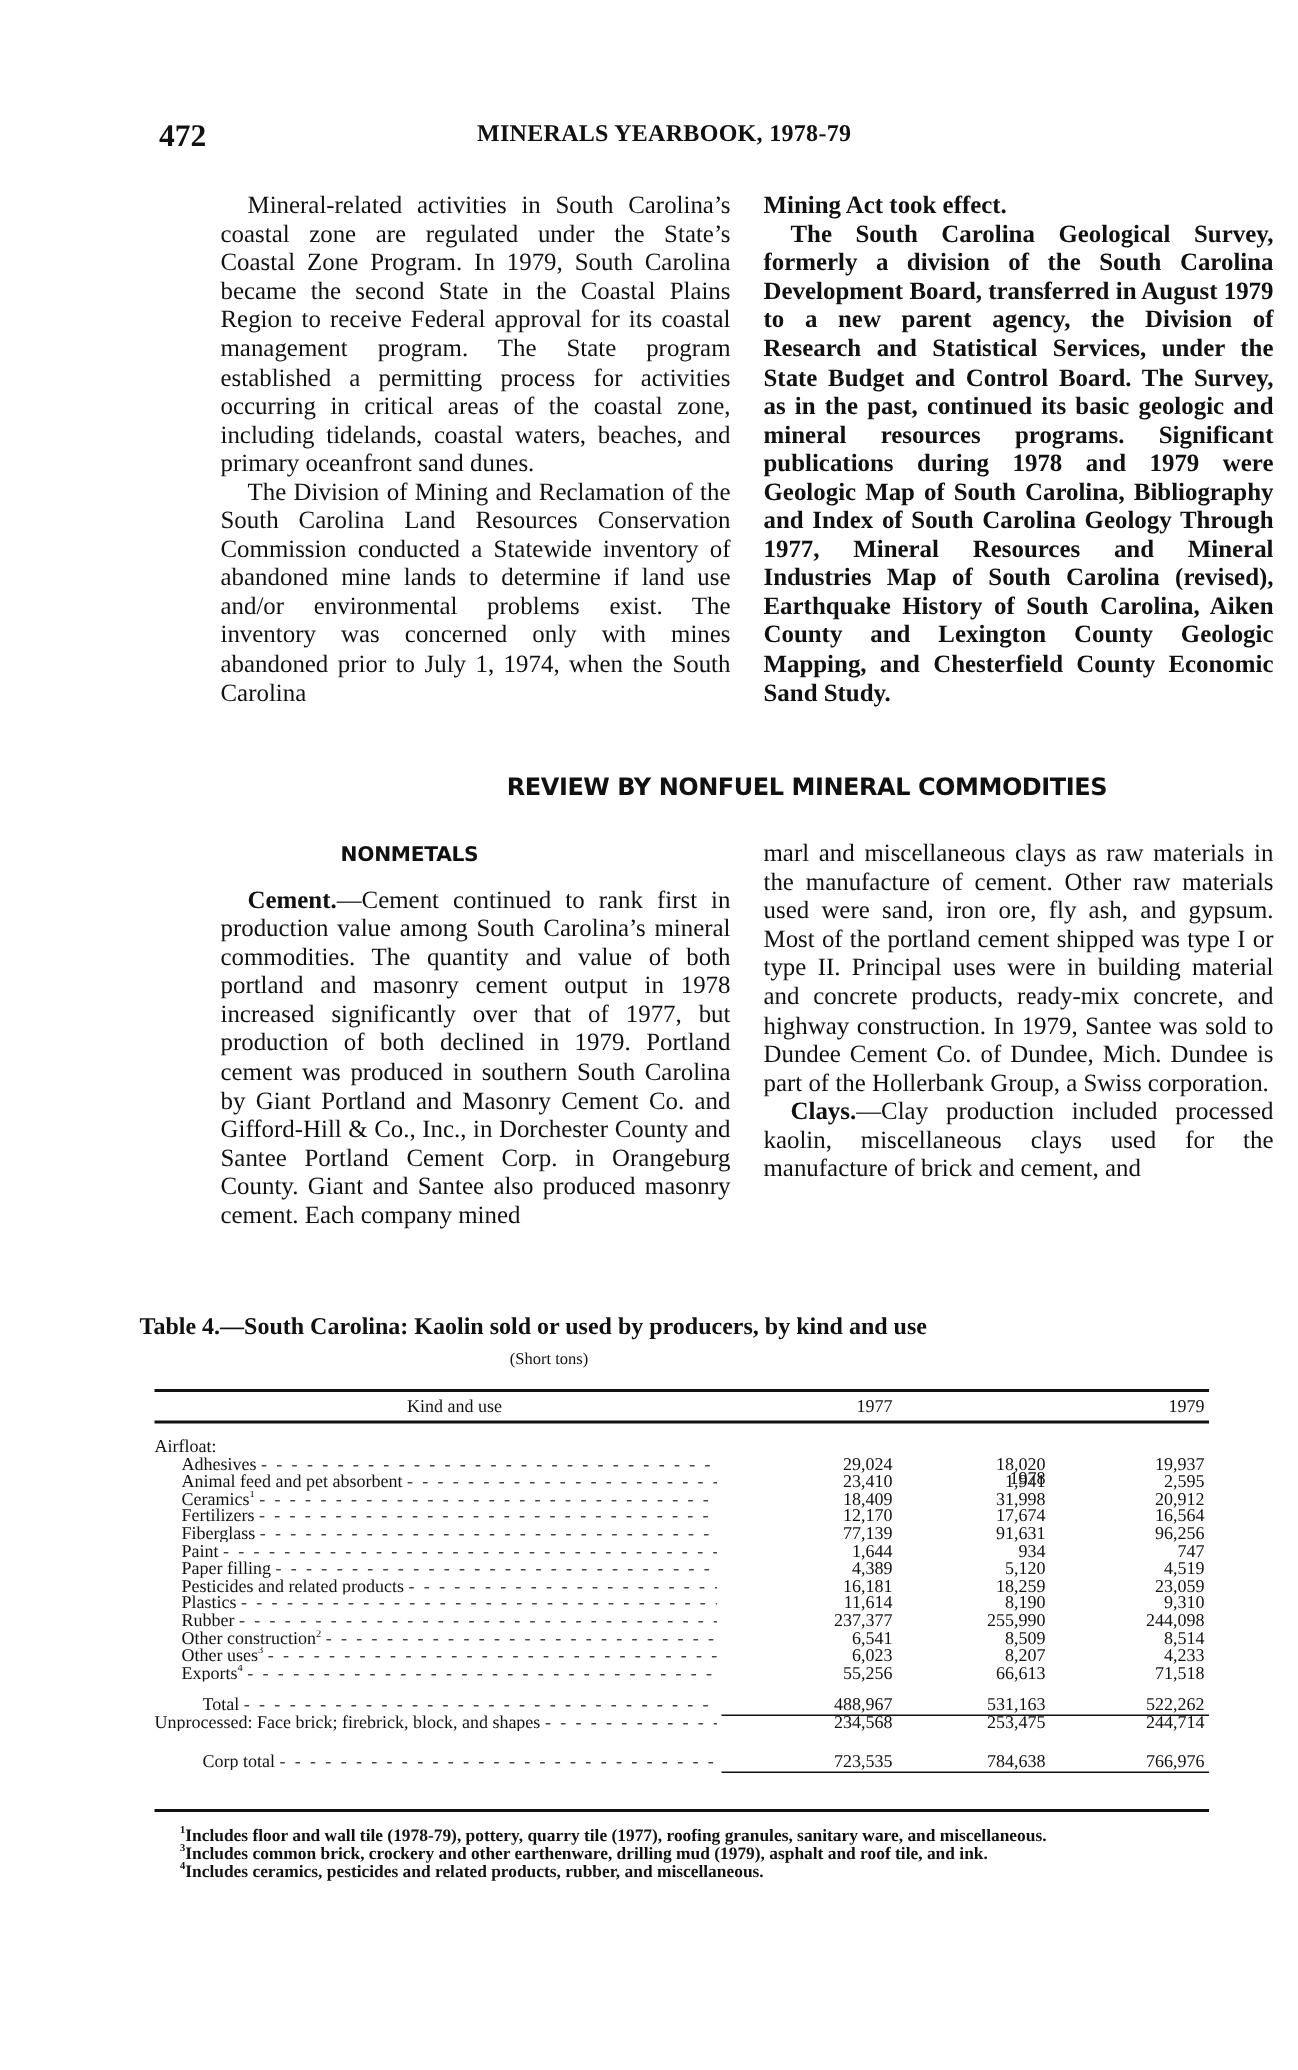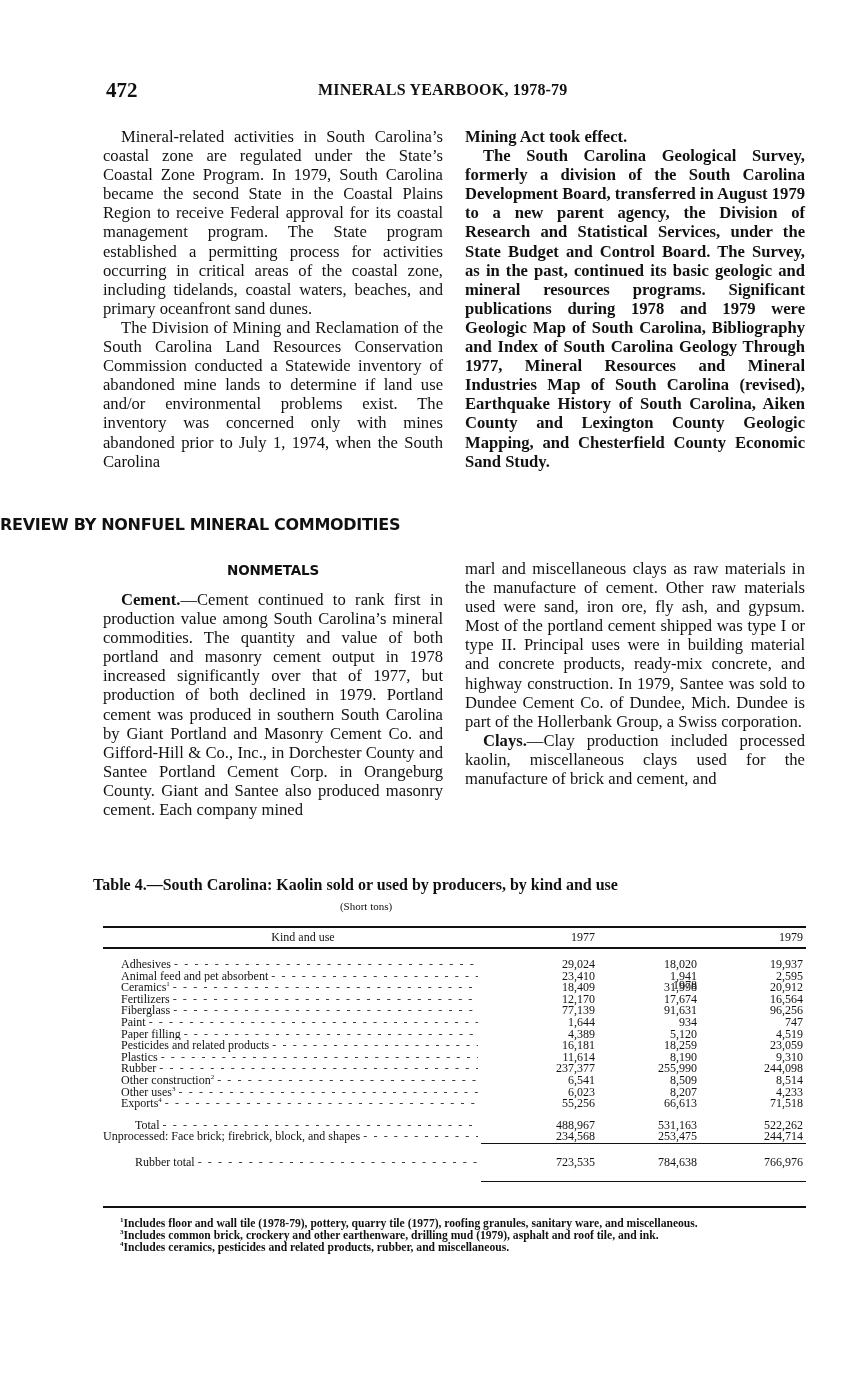--- a/index.html
+++ b/index.html
@@ -17,27 +17,28 @@
   }
   .running-title {
     position: absolute; left: 212px; top: 3px;
     font-family: "Liberation Serif", serif; font-weight: bold; font-size: 16px;
     letter-spacing: 0.2px;
   }
   .col {
     position: absolute; width: 340px;
     font-family: "Liberation Serif", serif; font-size: 16.6px; line-height: 19.1px;
     text-align: justify;
+    margin-left: 44px;
   }
   .col p { margin: 0; text-indent: 18px; }
   .col p.noindent { text-indent: 0; }
   .col-left-top { left: 103px; top: 127px; }
   .col-right-top { left: 465px; top: 127px; font-weight: bold; }
   .section-heading {
-    position: absolute; left: 0; width: 738px; top: 515px; text-align: left;
+    position: absolute; left: 0; width: 738px; top: 515px; text-align: right;
     font-family: "DejaVu Sans", sans-serif; font-weight: bold; font-size: 16px;
     letter-spacing: -0.3px;
   }
   .sub-heading {
     position: absolute; left: 103px; width: 340px; top: 562px; text-align: center;
     font-family: "DejaVu Sans", sans-serif; font-weight: bold; font-size: 13.5px;
     letter-spacing: -0.2px;
   }
   .col-left-bottom { left: 103px; top: 590px; }
   .col-right-bottom { left: 465px; top: 559px; }
@@ -120,20 +121,23 @@
 <div class="rule" style="left:103px; top:1206px; width:703px; height:1.6px;"></div>
 
 <div class="kaolin-table">
   <div class="thead-row">
     <span class="th-kind">Kind and use</span>
     <span class="th-y1">1977</span>
     <span class="th-y2">1978</span>
     <span class="th-y3">1979</span>
   </div>
   <div style="height:10px"></div>
+  <div class="trow">
+    <span class="label">Airfloat:</span>
+  </div>
 
   <div id="rows-container">
       <div class="trow">
         <span class="label ind1"><span>Adhesives</span><sup></sup> <span class="leader">- - - - - - - - - - - - - - - - - - - - - - - - - - - - - - - - - - - - - - - - - - - - - - - - - -</span></span>
         <span class="v v1">29,024</span>
         <span class="v v2">18,020</span>
         <span class="v v3">19,937</span>
       </div>
       <div class="trow">
         <span class="label ind1"><span>Animal feed and pet absorbent</span><sup></sup> <span class="leader">- - - - - - - - - - - - - - - - - - - - - - - - - - - - - - - - - - - - - - - - - - - - - - - - - -</span></span>
@@ -217,21 +221,21 @@
     <span class="v v3">522,262</span>
   </div>
   <div class="trow">
     <span class="label"><span>Unprocessed: Face brick; firebrick, block, and shapes</span> <span class="leader">- - - - - - - - - - - - - - - - - - - -</span></span>
     <span class="v v1">234,568</span>
     <span class="v v2">253,475</span>
     <span class="v v3">244,714</span>
   </div>
   <div style="height:14px"></div>
   <div class="trow">
-    <span class="label ind2"><span>Rubber total</span> <span class="leader">- - - - - - - - - - - - - - - - - - - - - - - - - - - - - - - - - - - - - - - - - - - - - - -</span></span>
+    <span class="label ind2"><span>Corp total</span> <span class="leader">- - - - - - - - - - - - - - - - - - - - - - - - - - - - - - - - - - - - - - - - - - - - - - -</span></span>
     <span class="v v1">723,535</span>
     <span class="v v2">784,638</span>
     <span class="v v3">766,976</span>
   </div>
 </div>
 
 <div class="footnotes">
   <p><sup>1</sup><span>Includes floor and wall tile (1978-79), pottery, quarry tile (1977), roofing granules, sanitary ware, and miscellaneous.</span></p>
   <p><sup>3</sup><span>Includes common brick, crockery and other earthenware, drilling mud (1979), asphalt and roof tile, and ink.</span></p>
   <p><sup>4</sup><span>Includes ceramics, pesticides and related products, rubber, and miscellaneous.</span></p>

